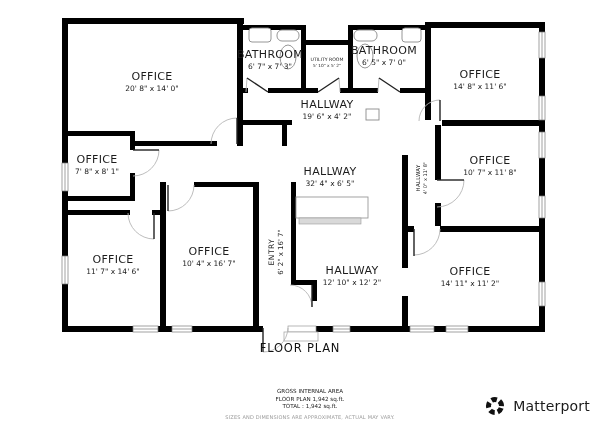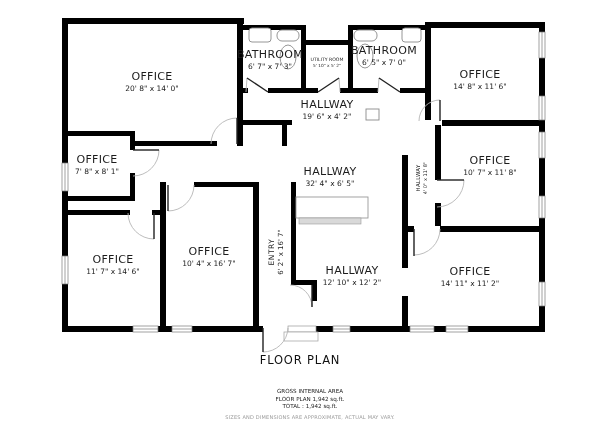--- a/index.html
+++ b/index.html
@@ -10,21 +10,21 @@
        line-height:1.3;white-space:nowrap;}
   .lbl .nm{font-size:11px;letter-spacing:.3px;}
   .lbl .dm{font-size:7.5px;}
   .rot{transform:translate(-50%,-50%) rotate(-90deg);}
   .sm .nm{font-size:4.6px;letter-spacing:0;}
   .sm .dm{font-size:4.3px;}
   .md .nm{font-size:5.4px;}
   .md .dm{font-size:5px;}
   .ent .nm{font-size:7.5px;letter-spacing:.5px;}
   .ent .dm{font-size:7px;}
-  .title{position:absolute;left:300px;top:360px;transform:translate(-50%,-50%);
+  .title{position:absolute;left:300px;top:348px;transform:translate(-50%,-50%);
          font-size:11.5px;letter-spacing:.8px;color:#111;}
   .footer{position:absolute;left:160px;top:388px;width:300px;text-align:center;color:#222;}
   .footer .fl{font-size:5.6px;line-height:1.35;}
   .footer .disc{font-size:5px;color:#9a9a9a;margin-top:3px;letter-spacing:.2px;}
   .brand{position:absolute;right:10px;top:394px;display:flex;align-items:center;gap:6px;}
   .brand .word{font-size:14px;color:#1b1b1b;letter-spacing:.2px;}
 </style>
 </head>
 <body>
 
@@ -228,14 +228,20 @@
 
   <div class="title">FLOOR PLAN</div>
 
   <div class="footer">
     <div class="fl">GROSS INTERNAL AREA</div>
     <div class="fl">FLOOR PLAN 1,942 sq.ft.</div>
     <div class="fl">TOTAL :  1,942 sq.ft.</div>
     <div class="disc">SIZES AND DIMENSIONS ARE APPROXIMATE, ACTUAL MAY VARY.</div>
   </div>
 
+  <div class="brand">
+    <svg width="24" height="24" viewBox="0 0 24 24">
+      <circle cx="12" cy="12" r="6.5" fill="none" stroke="#111" stroke-width="5" stroke-dasharray="5.2 2.96" transform="rotate(18 12 12)"></circle>
+    </svg>
+    <span class="word">Matterport</span>
+  </div>
 
 </div>
 
 </body></html>

